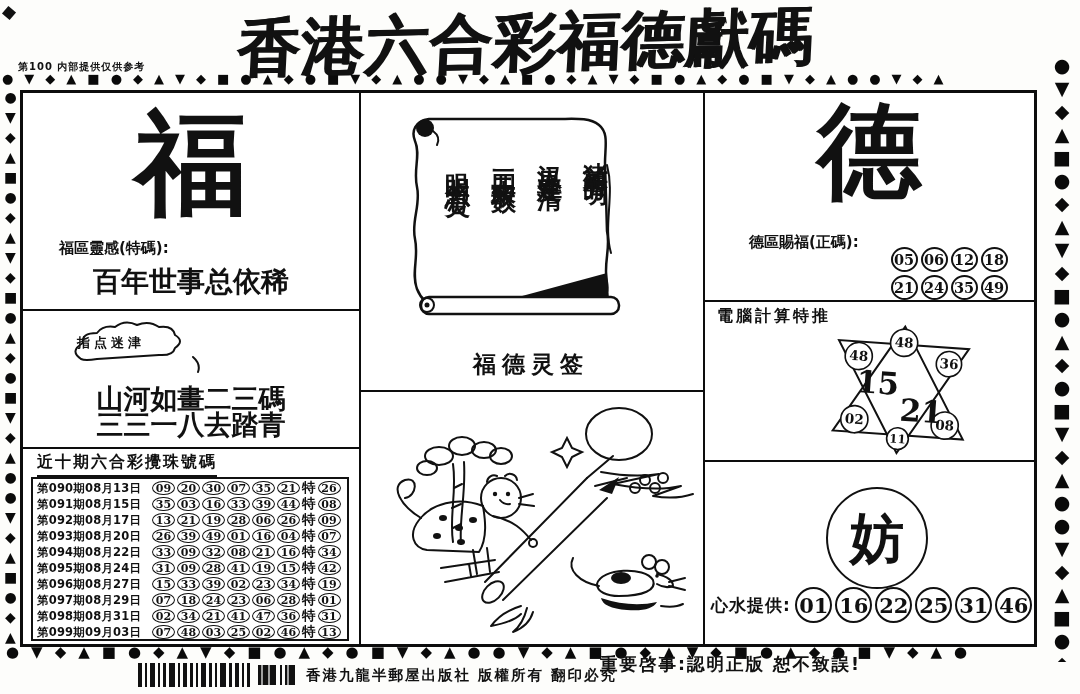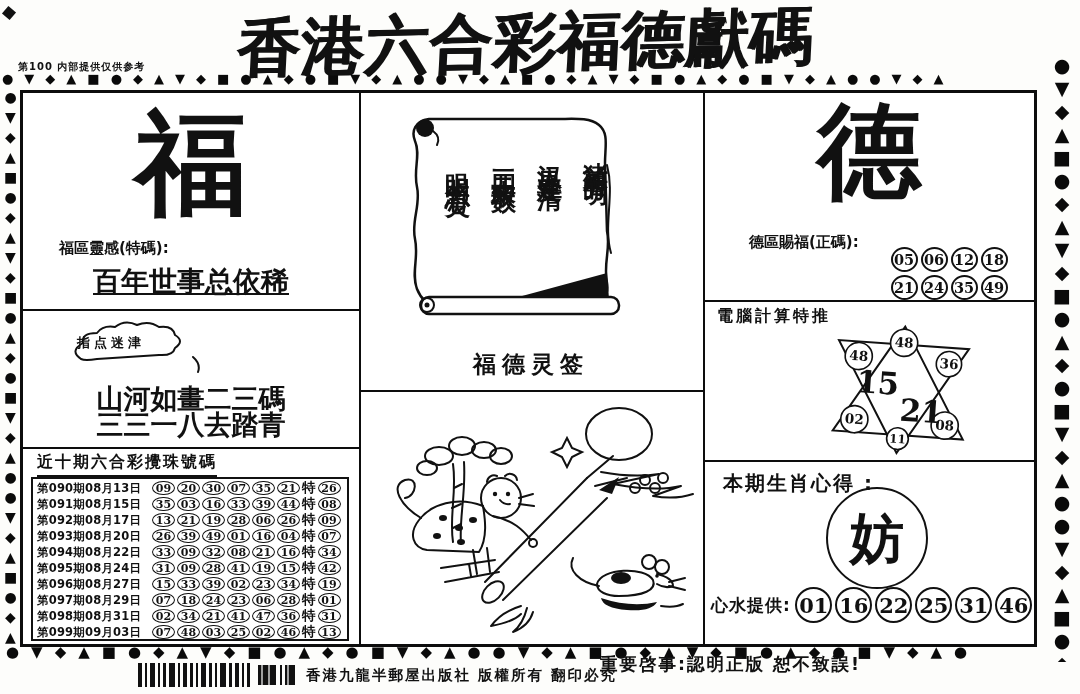--- a/index.html
+++ b/index.html
@@ -39,21 +39,21 @@
   }
   .vline, .hline { position:absolute; background:#0d0d0d; }
 
   
   .fu-big, .de-big {
     font-family:"DejaVu Serif","Liberation Serif",serif;
     font-weight:900; line-height:1; text-align:center;
   }
   .fu-big { left:0; top:14px; width:336px; font-size:112px; }
   .fu-label { left:36px; top:146px; font-size:15px; font-weight:800; }
-  .fu-phrase { left:0; top:170px; width:336px; text-align:center; font-size:28px; font-weight:800;text-decoration:underline; }
+  .fu-phrase { left:0; top:170px; width:336px; text-align:center; font-size:28px; font-weight:800; }
 
   .bubble-wrap { left:42px; top:226px; width:160px; height:54px;text-align:right; }
   .bubble-text { position:absolute; left:12px; top:15px; font-size:13px; font-weight:800; letter-spacing:4px; }
   .hint-line1 { left:0; top:272px; width:336px; text-align:center; font-size:27px; font-weight:700;margin-top:16px; }
   .hint-line2 { left:0; top:314px; width:336px; text-align:center; font-size:27px; font-weight:700; }
 
   .table-title { left:14px; top:359px; font-size:16px; font-weight:900; letter-spacing:2px;
                  border-bottom:2px solid #111; padding-bottom:2px; }
   .table-box { left:8px; top:384px; width:318px; height:164px; border:2px solid #111; padding-top:1px; }
   .hrow { display:flex; align-items:center; height:16px; padding-left:4px; }
@@ -513,21 +513,20 @@
       <text x="41" y="47" font-size="15" text-anchor="middle">48</text>
       <text x="141" y="49" font-size="15" text-anchor="middle">36</text>
       <text x="41" y="117" font-size="15" text-anchor="middle">02</text>
       <text x="141" y="117" font-size="15" text-anchor="middle">08</text>
       <text x="90" y="135" font-size="13" text-anchor="middle">11</text>
       <text x="64" y="82" font-size="34" text-anchor="middle">15</text>
       <text x="114" y="110" font-size="34" text-anchor="middle">21</text>
     </g>
   </svg>
 
-  <div class="abs zodiac-label">本期生肖心得 :</div>
   <div class="abs zodiac-circle">
     <span>妨</span>
   </div>
   <div class="abs tips-row">
     <span class="tips-label">心水提供:</span>
     <span id="tips-numbers"><span class="tip-circle">01</span><span class="tip-circle">16</span><span class="tip-circle">22</span><span class="tip-circle">25</span><span class="tip-circle">31</span><span class="tip-circle">46</span></span>
   </div>
 </div>
 
 <div class="abs publisher-line">

